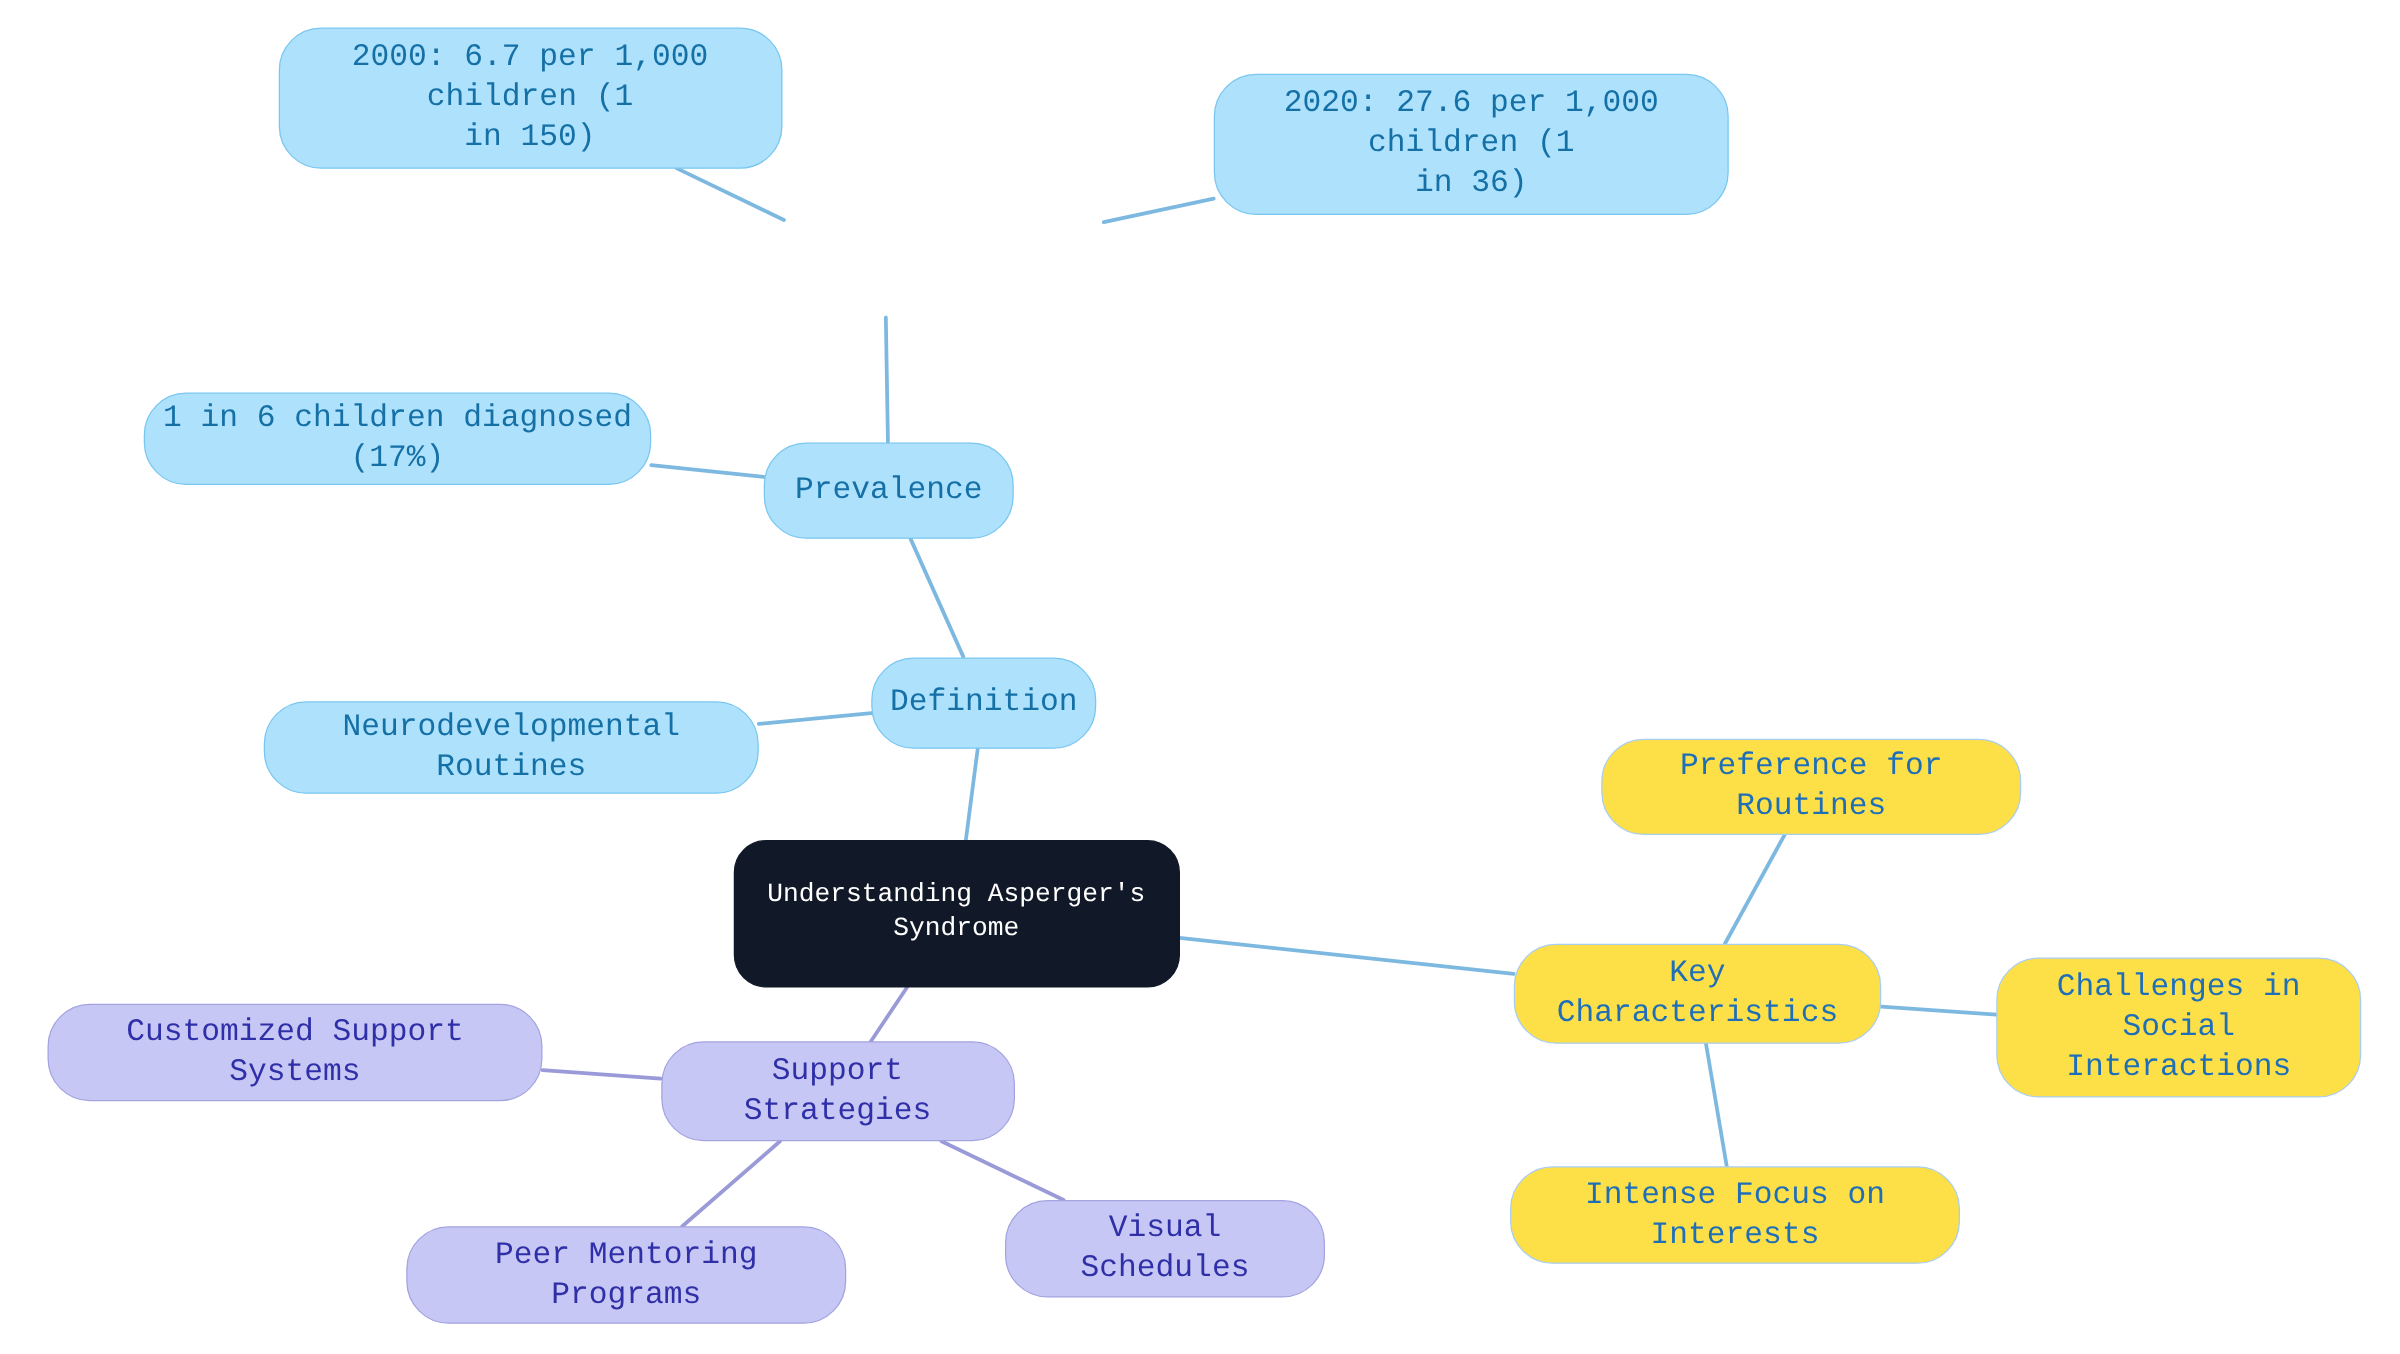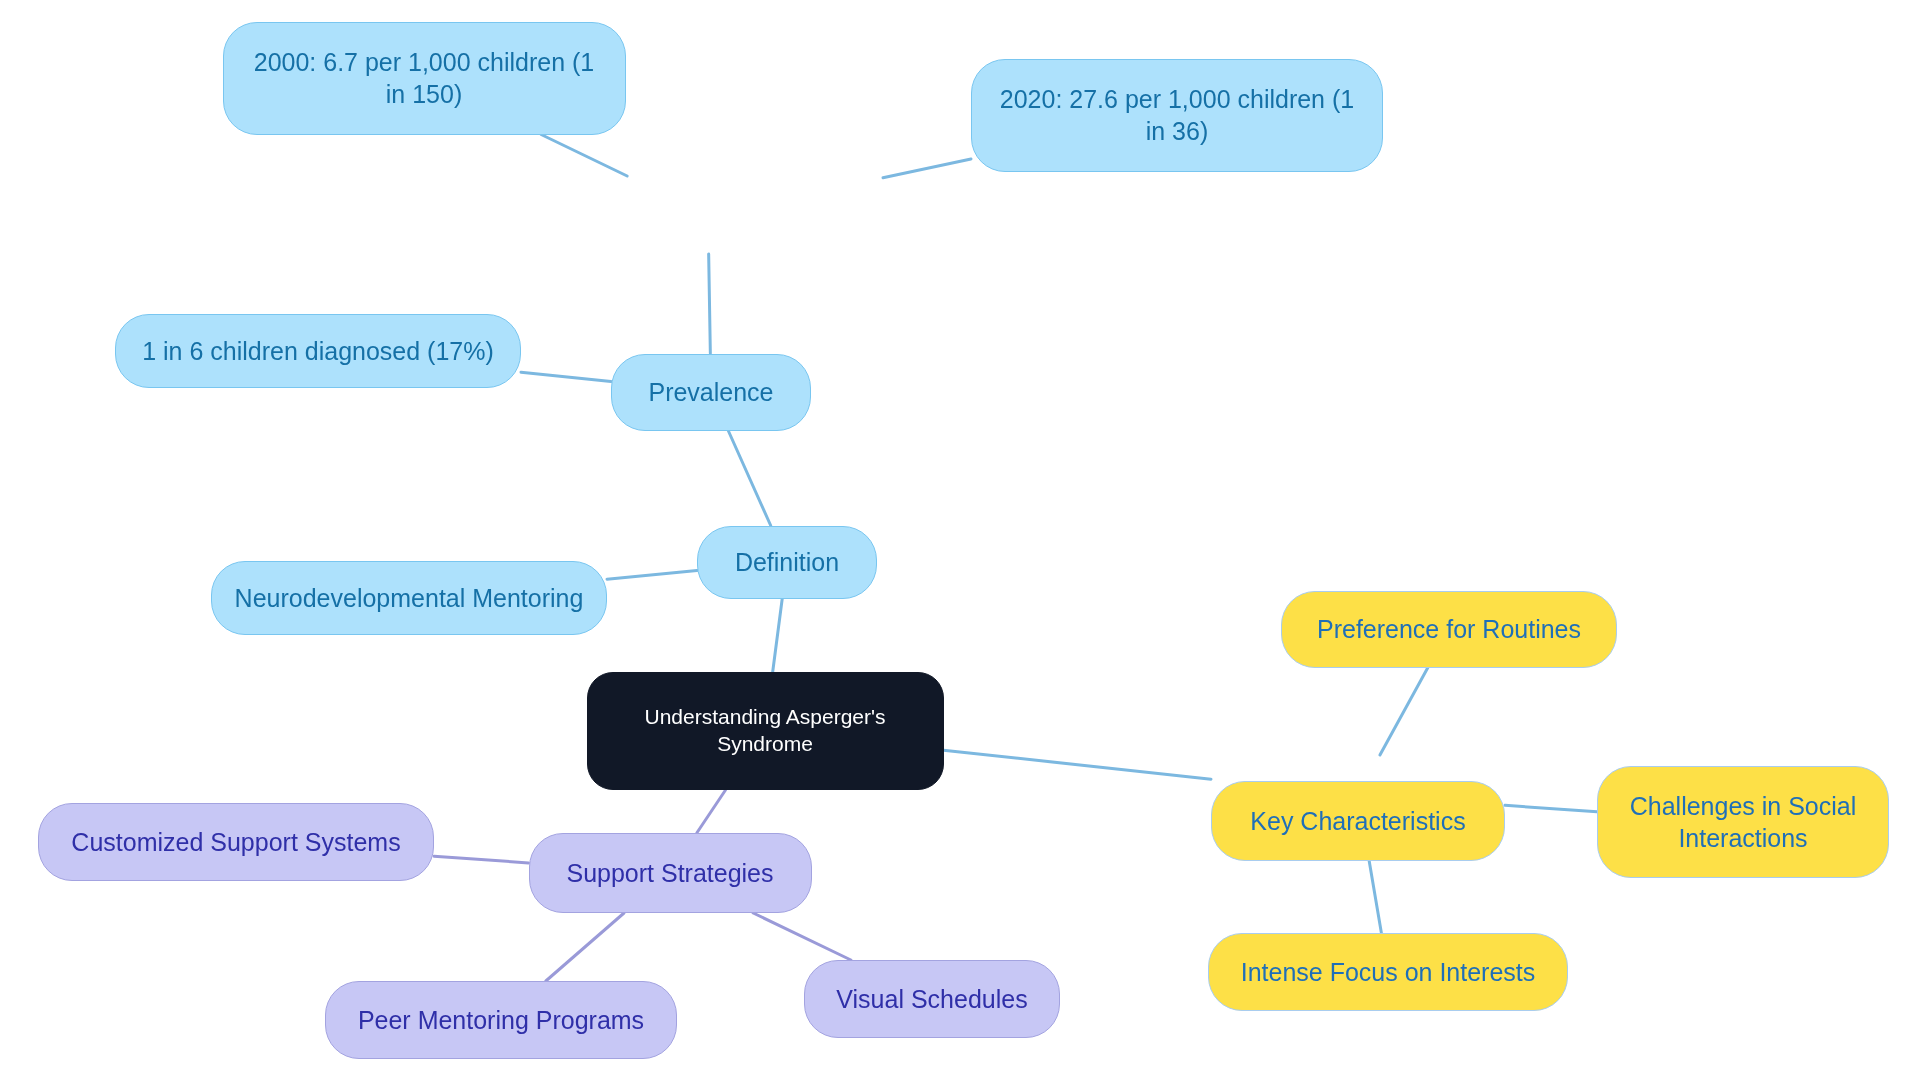--- a/index.html
+++ b/index.html
@@ -30,20 +30,21 @@
     display: flex;
     align-items: center;
     justify-content: center;
     text-align: center;
     border-radius: 34px;
     border-style: solid;
     border-width: 1.5px;
     line-height: 1.28;
     padding: 4px 14px;
     z-index: 5;
+    font-family: Liberation Mono, monospace;
   }
   .node-label {
     display: block;
     white-space: pre-line;
   }
 
   
   .node.root {
     background: #111827;
     border-color: #111827;
@@ -102,21 +103,21 @@
   <div class="node root" style="width: 357px; height: 118px; left: 586.5px; top: 672px;">
     <span class="node-label">Understanding Asperger's
 Syndrome</span>
   </div>
 
   <div class="node blue-a" style="width: 180px; height: 73px; left: 697px; top: 525.5px;">
     <span class="node-label">Definition</span>
   </div>
 
   <div class="node blue-a" style="width: 396px; height: 74px; left: 211px; top: 561px;">
-    <span class="node-label">Neurodevelopmental Mentoring</span>
+    <span class="node-label">Neurodevelopmental Routines</span>
   </div>
 
   <div class="node blue-a" style="width: 200px; height: 77px; left: 611px; top: 353.5px;">
     <span class="node-label">Prevalence</span>
   </div>
 
   <div class="node blue-a" style="width: 406px; height: 74px; left: 115px; top: 314px;">
     <span class="node-label">1 in 6 children diagnosed (17%)</span>
   </div>
 
@@ -124,21 +125,21 @@
   <div class="node blue-a" style="width: 403px; height: 113px; left: 222.5px; top: 21.5px;">
     <span class="node-label">2000: 6.7 per 1,000 children (1
 in 150)</span>
   </div>
 
   <div class="node blue-a" style="width: 412px; height: 113px; left: 971px; top: 58.5px;">
     <span class="node-label">2020: 27.6 per 1,000 children (1
 in 36)</span>
   </div>
 
-  <div class="node blue-b" style="width: 294px; height: 80px; left: 1211px; top: 755px; margin-top: 26px;">
+  <div class="node blue-b" style="width: 294px; height: 80px; left: 1211px; top: 755px;">
     <span class="node-label">Key Characteristics</span>
   </div>
 
   <div class="node blue-b" style="width: 336px; height: 77px; left: 1281px; top: 590.5px;">
     <span class="node-label">Preference for Routines</span>
   </div>
 
   <div class="node blue-b" style="width: 360px; height: 78px; left: 1208px; top: 933px;">
     <span class="node-label">Intense Focus on Interests</span>
   </div>

